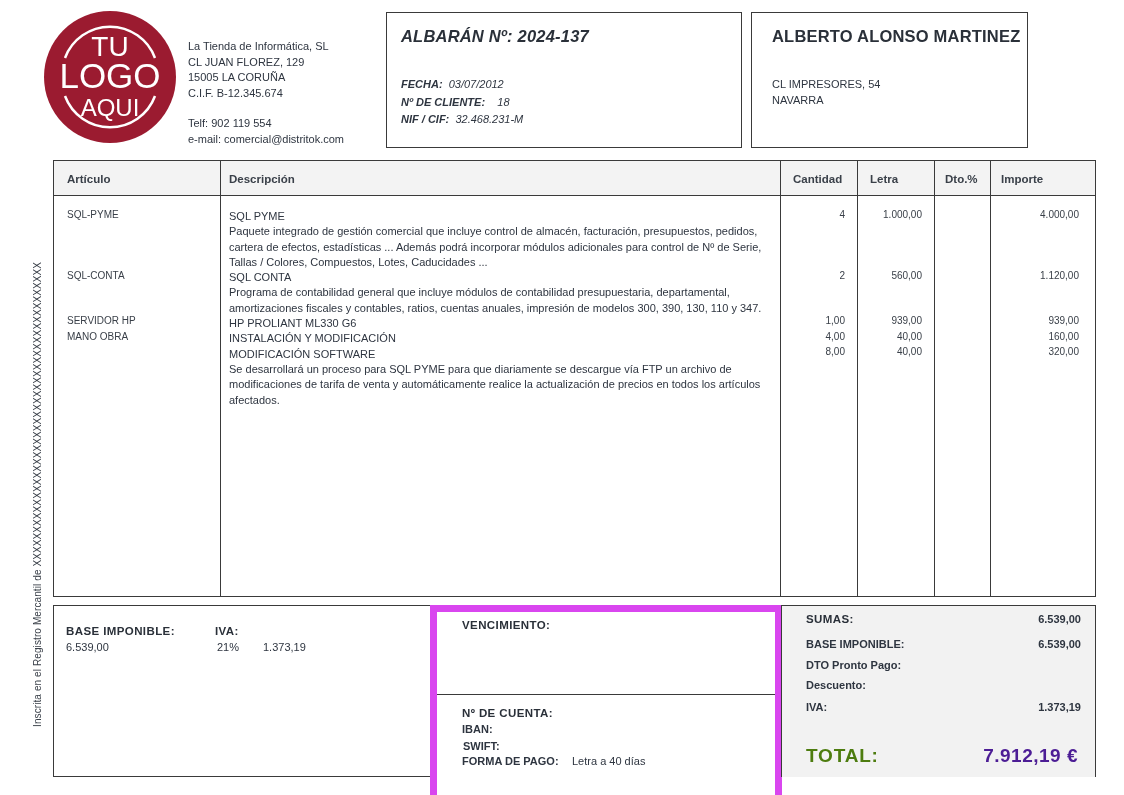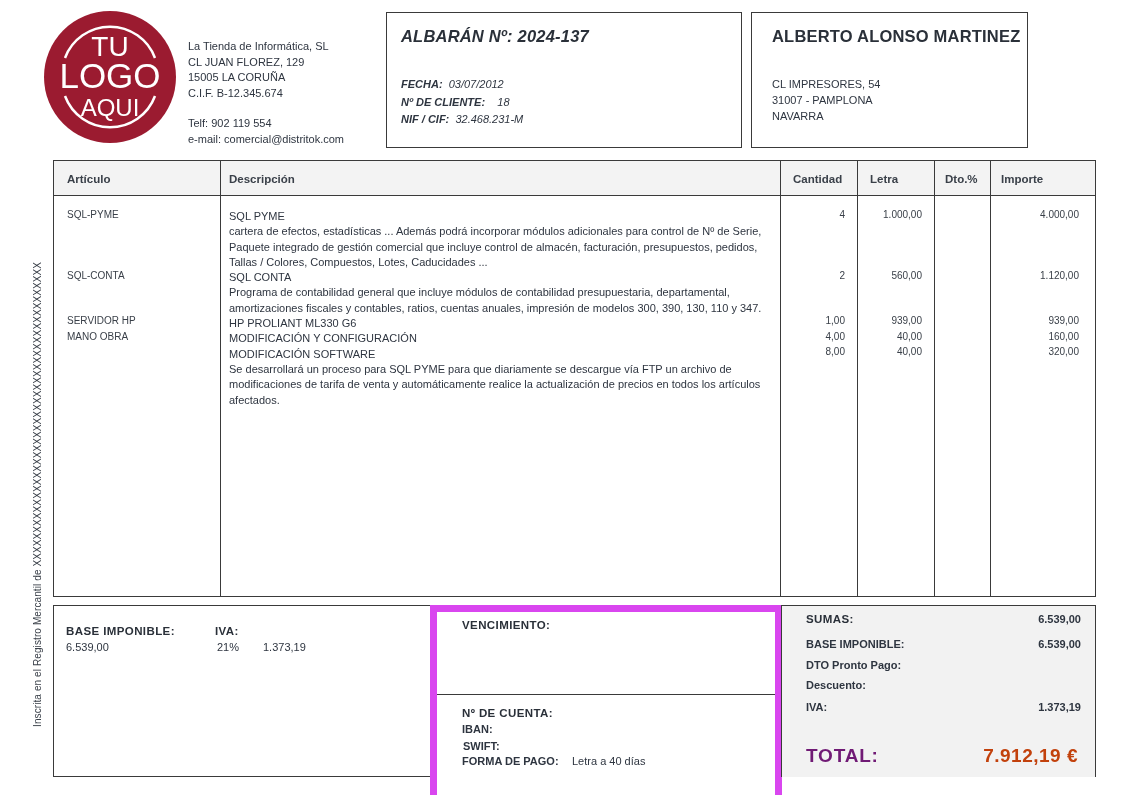--- a/index.html
+++ b/index.html
@@ -80,21 +80,20 @@
     <div><b>FECHA:</b>&nbsp; <span>03/07/2012</span></div>
     <div><b>Nº DE CLIENTE:</b>&nbsp;&nbsp;&nbsp; <span>18</span></div>
     <div><b>NIF / CIF:</b>&nbsp; <span>32.468.231-M</span></div>
   </div>
 </div>
 
 <div class="abs box client-box">
   <h2 class="big-title">ALBERTO ALONSO MARTINEZ</h2>
   <div class="client-addr">
     <div>CL IMPRESORES, 54</div>
-    <div>31007 - PAMPLONA</div>
     <div>NAVARRA</div>
   </div>
 </div>
 
 <div class="abs table-wrap">
   <div class="th-row"></div>
 
   <div class="col col-div" style="left:166px;"></div>
   <div class="col col-div" style="left:726px;"></div>
   <div class="col col-div" style="left:803px;"></div>
@@ -103,28 +102,28 @@
 
   <div class="th" style="left:13px;">Artículo</div>
   <div class="th" style="left:175px;">Descripción</div>
   <div class="th" style="left:739px;">Cantidad</div>
   <div class="th" style="left:816px;">Letra</div>
   <div class="th" style="left:891px;">Dto.%</div>
   <div class="th" style="left:947px;">Importe</div>
 
   <div class="desc">
     <div>SQL PYME</div>
+    <div>Paquete integrado de gestión comercial que incluye control de almacén, facturación, presupuestos, pedidos,</div>
     <div>cartera de efectos, estadísticas ... Además podrá incorporar módulos adicionales para control de Nº de Serie,</div>
-    <div>Paquete integrado de gestión comercial que incluye control de almacén, facturación, presupuestos, pedidos,</div>
     <div>Tallas / Colores, Compuestos, Lotes, Caducidades ...</div>
     <div>SQL CONTA</div>
     <div>Programa de contabilidad general que incluye módulos de contabilidad presupuestaria, departamental,</div>
     <div>amortizaciones fiscales y contables, ratios, cuentas anuales, impresión de modelos 300, 390, 130, 110 y 347.</div>
     <div>HP PROLIANT ML330 G6</div>
-    <div>MODIFICACIÓN Y CONFIGURACIÓN</div>
+    <div>INSTALACIÓN Y MODIFICACIÓN</div>
     <div>MODIFICACIÓN SOFTWARE</div>
     <div>Se desarrollará un proceso para SQL PYME para que diariamente se descargue vía FTP un archivo de</div>
     <div>modificaciones de tarifa de venta y automáticamente realice la actualización de precios en todos los artículos</div>
     <div>afectados.</div>
   </div>
 
   <div>
     <div class="cell" style="left:13px; top:48px;">SQL-PYME</div>
     <div class="cell num" style="right:250px; top:48px;">4</div>
     <div class="cell num" style="right:173px; top:48px;">1.000,00</div>
@@ -195,15 +194,15 @@
 
   <div class="abs lbl-bold" style="left:24px; top:53px;">DTO Pronto Pago:</div>
   <div class="abs lbl-bold" style="right:14px; top:53px;"></div>
 
   <div class="abs lbl-bold" style="left:24px; top:73px;">Descuento:</div>
   <div class="abs lbl-bold" style="right:14px; top:73px;"></div>
 
   <div class="abs lbl-bold" style="left:24px; top:95px;">IVA:</div>
   <div class="abs lbl-bold" style="right:14px; top:95px;">1.373,19</div>
 
-  <div class="abs" style="left:24px; top:139px; font-size:19px; font-weight:bold; color:#701a75; letter-spacing:0.8px;text-align:right;">TOTAL:</div>
-  <div class="abs" style="right:17px; top:139px; font-size:19px; font-weight:bold; color:#c2410c; letter-spacing:0.5px;">7.912,19 €</div>
+  <div class="abs" style="left:24px; top:139px; font-size:19px; font-weight:bold; color:#4d7c0f; letter-spacing:0.8px;text-align:right;">TOTAL:</div>
+  <div class="abs" style="right:17px; top:139px; font-size:19px; font-weight:bold; color:#4c1d95; letter-spacing:0.5px;">7.912,19 €</div>
 </div>
 
 </body></html>

